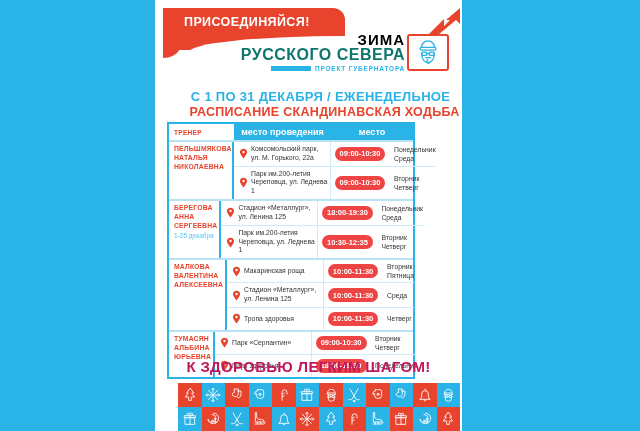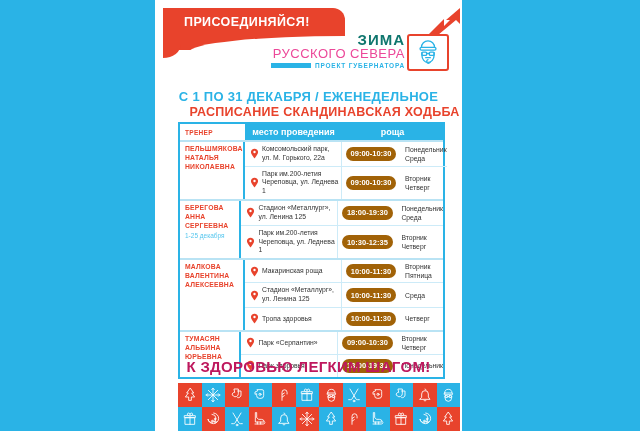--- a/index.html
+++ b/index.html
@@ -11,50 +11,50 @@
   .poster{position:absolute;left:155px;top:0;width:307px;height:431px;background:#ffffff;}
 
   
   .banner{position:absolute;left:8px;top:8px;width:182px;height:42px;background:#e8432c;border-radius:0 12px 4px 0;}
   .banner .swoosh{position:absolute;left:26px;bottom:-2px;width:156px;height:16px;background:#ffffff;border-radius:100% 0 0 0 / 100% 0 0 0;}
   .banner .curl{position:absolute;left:0;bottom:-8px;width:18px;height:14px;background:#e8432c;border-radius:0 0 100% 0;}
   .banner-label{position:relative;z-index:2;color:#fff;font-weight:bold;font-size:12.5px;letter-spacing:.4px;padding:7px 0 0 21px;white-space:nowrap;}
 
   
   .logo-text{position:absolute;top:32px;right:57px;text-align:right;}
-  .logo-line1{color:#0f766e;font-weight:bold;font-size:15px;letter-spacing:1px;line-height:1.0;}
-  .logo-line2{color:#ec4899;font-weight:normal;font-size:13px;letter-spacing:.5px;line-height:1.0;white-space:nowrap;}
+  .logo-line1{color:#000000;font-weight:bold;font-size:15px;letter-spacing:1px;line-height:1.0;}
+  .logo-line2{color:#0f766e;font-weight:bold;font-size:16px;letter-spacing:.5px;line-height:1.0;white-space:nowrap;}
   .logo-sub{display:flex;align-items:center;justify-content:flex-end;margin-top:2px;color:#2ab3e6;font-weight:bold;font-size:6.5px;letter-spacing:.8px;white-space:nowrap;}
   .logo-sub::before{content:"";display:inline-block;width:40px;height:5px;background:#2ab3e6;margin-right:4px;}
   .mascot{position:absolute;top:34px;left:252px;width:42px;height:37px;border:2px solid #e8432c;border-radius:3px;box-sizing:border-box;display:flex;align-items:center;justify-content:center;background:#fff;}
   .corner-arrow{position:absolute;top:7px;left:270px;width:36px;height:28px;}
 
   
-  .sub1{position:absolute;top:89px;left:0;width:100%;text-align:center;color:#2ab3e6;font-weight:bold;font-size:13px;letter-spacing:.3px;white-space:nowrap;}
+  .sub1{position:absolute;top:89px;left:12px;width:100%;text-align:center;color:#2ab3e6;font-weight:bold;font-size:13px;letter-spacing:.3px;white-space:nowrap;}
   .sub2{position:absolute;top:105px;left:16px;width:100%;text-align:center;color:#e8432c;font-weight:bold;font-size:12.5px;letter-spacing:.3px;white-space:nowrap;}
 
   
-  .table{position:absolute;left:23px;top:122px;width:267px;border:2px solid #2ab3e6;background:#fff;box-sizing:border-box;}
+  .table{position:absolute;left:12px;top:122px;width:248px;border:2px solid #2ab3e6;background:#fff;box-sizing:border-box;}
   .thead{display:flex;height:16px;}
   .th-trainer{width:65px;box-sizing:border-box;background:#fff;color:#e8432c;font-weight:bold;font-size:6.5px;display:flex;align-items:center;padding-left:5px;letter-spacing:.3px;}
   .th-rest{flex:1;background:#2ab3e6;color:#fff;font-weight:bold;display:flex;align-items:center;}
   .th-place{width:97px;text-align:center;font-size:9px;}
   .th-time{flex:1;text-align:center;font-size:9px;}
   .group{display:flex;border-top:2px solid #b9e3f4;}
   .trainer-cell{width:65px;box-sizing:border-box;border-right:2px solid #2ab3e6;padding:3px 2px 2px 5px;}
   .trainer-name{color:#e8432c;font-weight:bold;font-size:6.8px;line-height:1.3;letter-spacing:.2px;}
   .trainer-note{color:#55c6ee;font-size:6.5px;margin-top:1px;}
   .rows{flex:1;display:flex;flex-direction:column;}
   .session{display:flex;align-items:stretch;border-top:1.5px solid #cdebf8;min-height:22px;}
   .session:first-child{border-top:none;}
   .place-cell{width:97px;box-sizing:border-box;display:flex;align-items:center;border-right:1.5px solid #cdebf8;padding:3px 2px 3px 5px;}
   .pin{flex:0 0 auto;margin-right:3px;}
   .place-text{font-size:6.8px;color:#333333;line-height:1.3;}
   .time-cell{width:58px;display:flex;align-items:center;justify-content:center;}
-  .pill{background:#a16207;color:#fff;font-weight:bold;font-size:7.5px;border-radius:8px;padding:2.5px 5px;white-space:nowrap;}
+  .pill{background:#ef4444;color:#fff;font-weight:bold;font-size:7.5px;border-radius:8px;padding:2.5px 5px;white-space:nowrap;}
   .days-cell{flex:1;display:flex;flex-direction:column;justify-content:center;font-size:6.8px;color:#333333;line-height:1.35;padding-left:5px;}
 
   
   .slogan{position:absolute;top:358px;left:0;width:100%;text-align:center;color:#be185d;font-weight:bold;font-size:15px;letter-spacing:.3px;white-space:nowrap;}
   .band{position:absolute;left:23px;top:383px;width:282px;height:48px;display:grid;grid-template-columns:repeat(12,1fr);grid-template-rows:24px 24px;}
   .band-cell{display:flex;align-items:center;justify-content:center;}
   .band-cell.red{background:#e8432c;}
   .band-cell.blue{background:#2ab3e6;}
   .band-cell svg{width:16px;height:16px;stroke:#ffffff;fill:none;stroke-width:1.3;stroke-linecap:round;stroke-linejoin:round;}
 </style>
@@ -93,21 +93,21 @@
   </div>
 
   <div class="sub1">С 1 ПО 31 ДЕКАБРЯ / ЕЖЕНЕДЕЛЬНОЕ</div>
   <div class="sub2">РАСПИСАНИЕ СКАНДИНАВСКАЯ ХОДЬБА</div>
 
   <div class="table">
     <div class="thead">
       <div class="th-trainer">ТРЕНЕР</div>
       <div class="th-rest">
         <div class="th-place">место проведения</div>
-        <div class="th-time">роща</div>
+        <div class="th-time">место</div>
       </div>
     </div>
     <div id="table-body">
         <div class="group">
           <div class="trainer-cell">
             <div class="trainer-name">ПЕЛЬШМЯКОВА НАТАЛЬЯ НИКОЛАЕВНА</div>
           </div>
           <div class="rows">
             <div class="session">
               <div class="place-cell">

